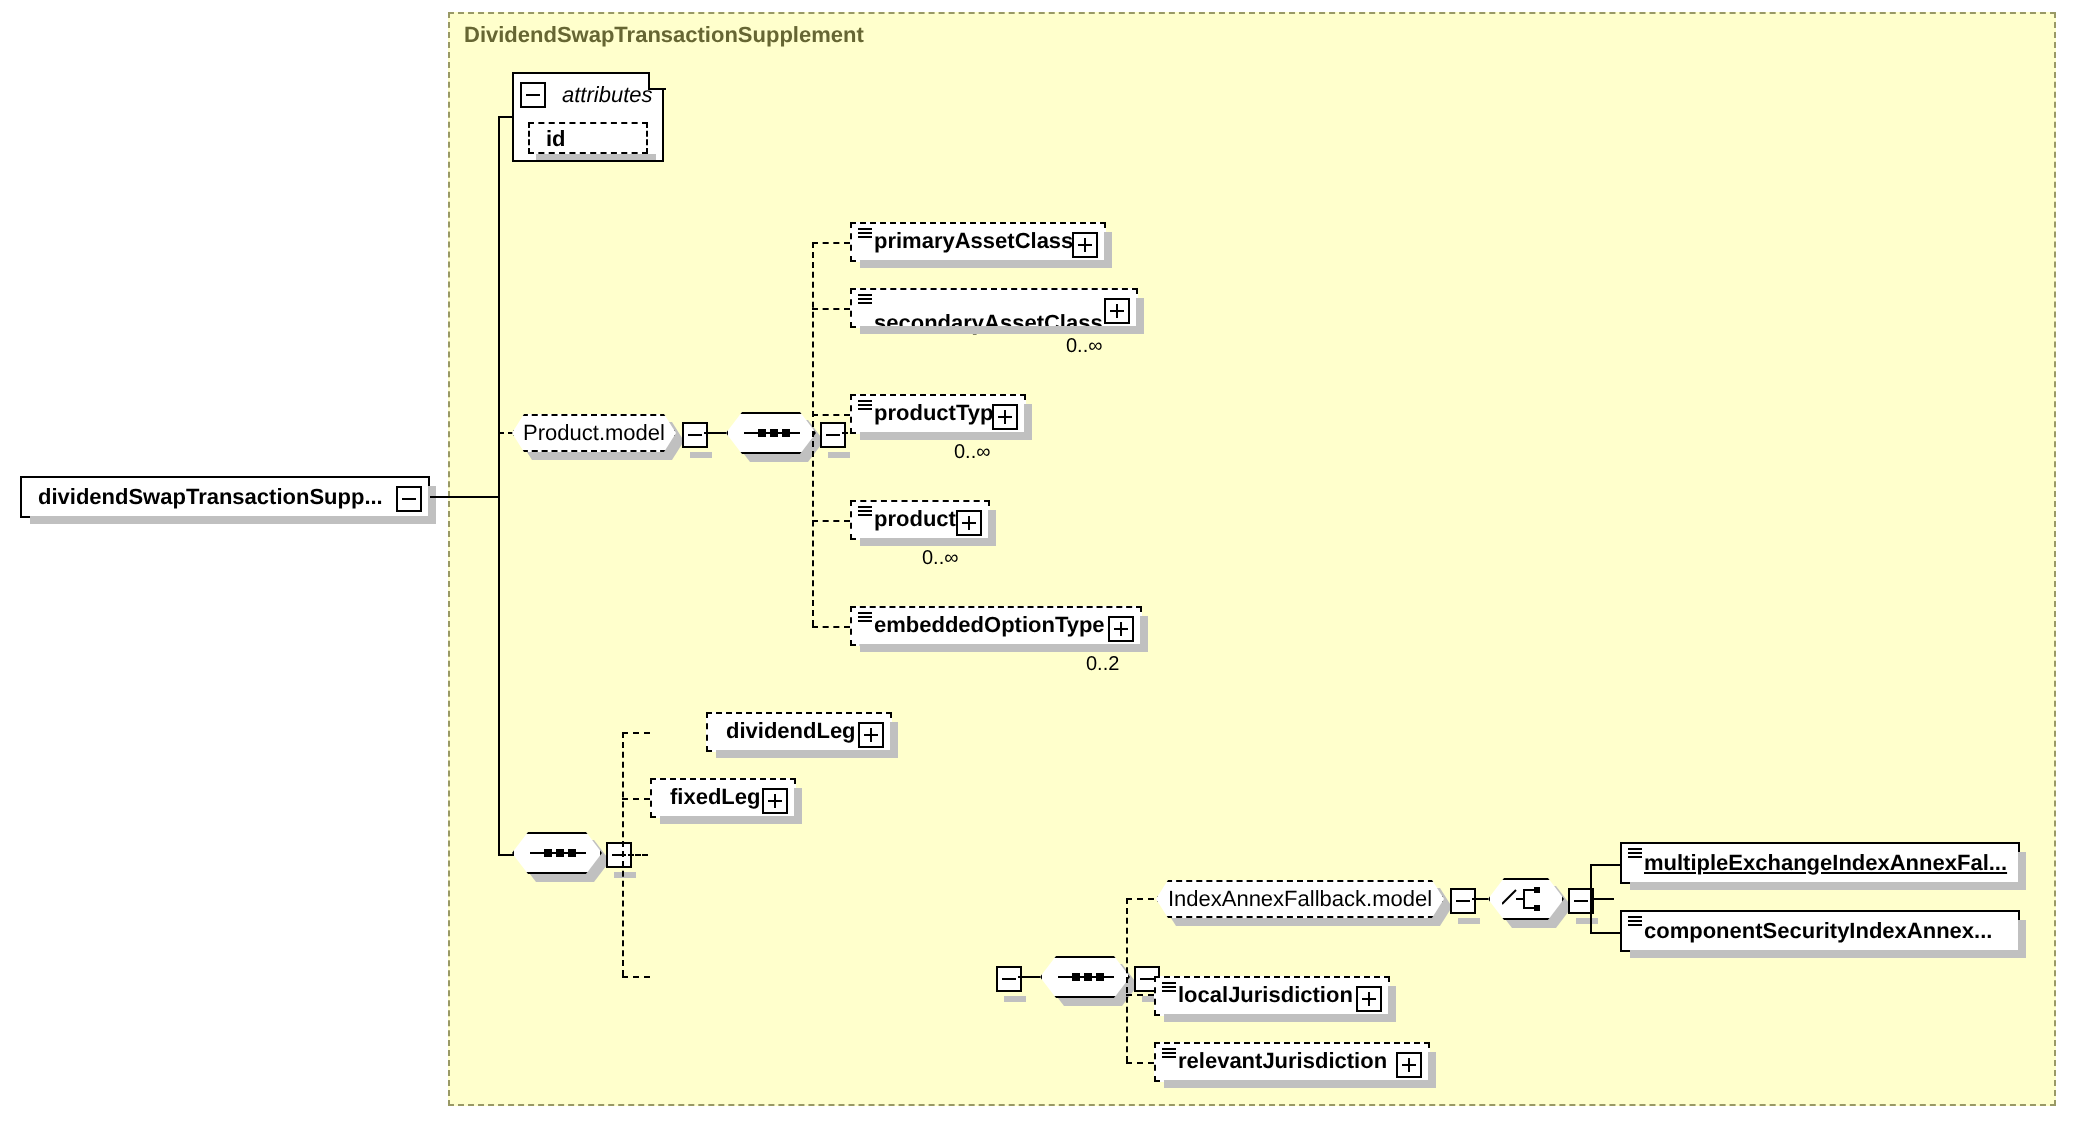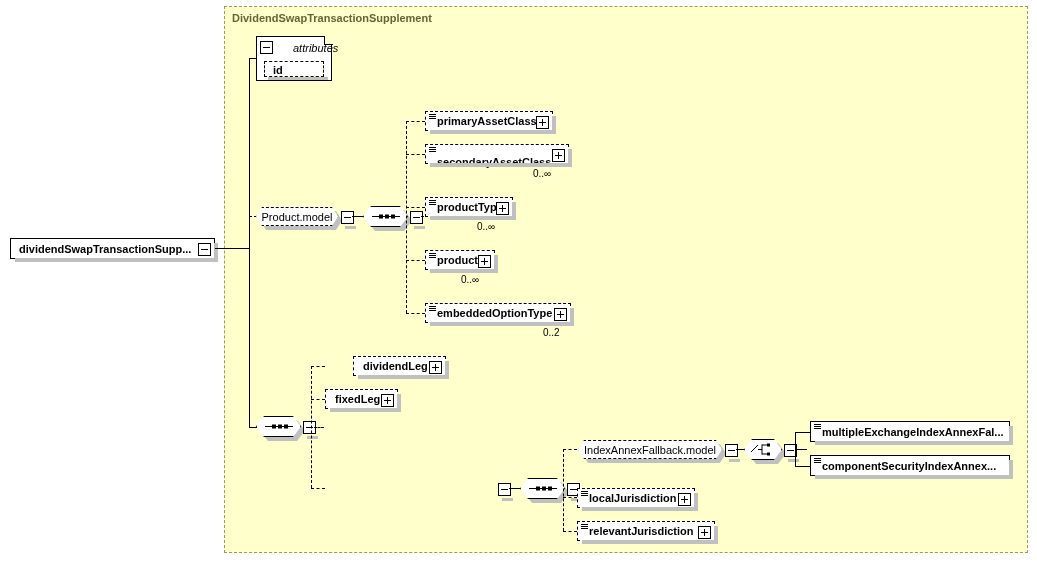--- a/index.html
+++ b/index.html
@@ -213,21 +213,21 @@
   <div class="ln v" style="left:249px;top:58px;height:370px;"></div>
 
   <div class="attrbox" style="left:256px;top:36px;width:76px;height:45px;">
     <span class="ab-shadow"></span>
   </div>
 
   <div style="position:absolute;left:324px;top:36px;width:9px;height:9px;background:#ffffcc;border-left:1px solid #000;border-bottom:1px solid #000;box-sizing:border-box;"></div>
 
   <div class="attr-header" style="left:260px;top:41px;">
     <span class="tog"></span>
-    <span style="margin-left:20px;">attributes</span>
+    <span style="margin-left:8px;">attributes</span>
   </div>
 
   <div class="attr-child" style="left:264px;top:61px;width:60px;height:16px;">
     <span>id</span>
   </div>
   <div style="position:absolute;left:268px;top:77px;width:60px;height:3px;background:#c0c0c0;"></div>
 
   <div class="ln h" style="left:249px;top:58px;width:8px;"></div>
 
   <div class="mgroup-wrap" style="left:256px;top:207px;width:82px;height:19px;">
@@ -414,21 +414,21 @@
     </span>
   </div>
   <span class="tog tog-abs" style="left:784px;top:444px;"></span>
   <div style="position:absolute;left:788px;top:459px;width:11px;height:3px;background:#c0c0c0;"></div>
 
   <div class="ln h" style="left:795px;top:449px;width:12px;"></div>
   <div class="ln v" style="left:795px;top:432px;height:35px;"></div>
   <div class="ln h" style="left:795px;top:432px;width:15px;"></div>
   <div class="ln h" style="left:795px;top:466px;width:15px;"></div>
 
-  <div class="node elem" style="left:810px;top:421px;width:200px;height:21px;">
+  <div class="node elem" style="left:810px;top:421px;width:200px;height:21px;text-decoration:underline;">
     <span class="shadow"></span>
     <span class="shadow-r"></span>
     <span class="seqmark">
         <i></i>
         <i></i>
         <i></i>
       </span>
     <span class="elem-label" style="padding-left:7px;">multipleExchangeIndexAnnexFal...</span>
   </div>
 

